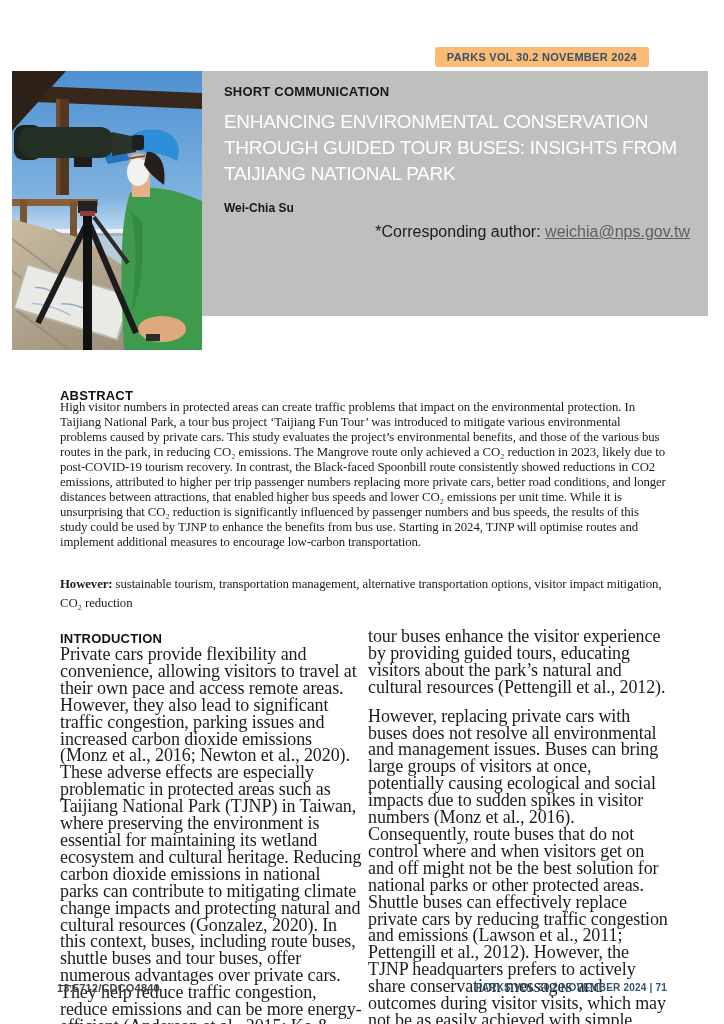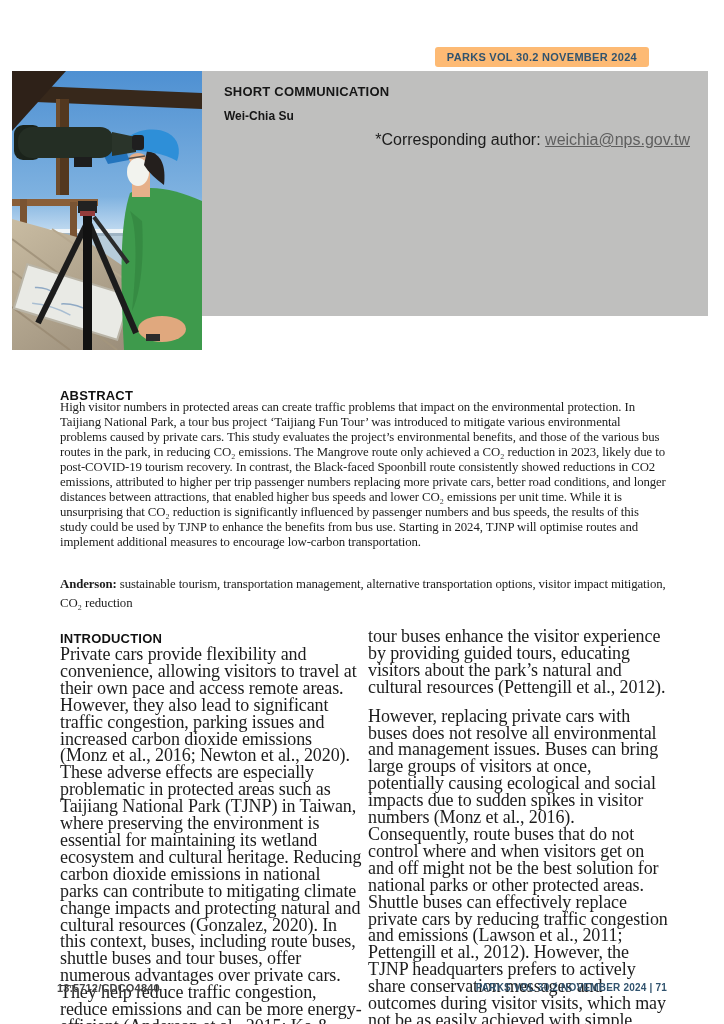--- a/index.html
+++ b/index.html
@@ -141,28 +141,29 @@
         <rect x="6" y="56" width="96" height="31" rx="14" fill="#242e24"></rect>
         <polygon points="100,61 124,66 124,81 100,85" fill="#2a342a"></polygon>
         <rect x="120" y="64" width="12" height="15" rx="3" fill="#1f1f1f"></rect>
         <rect x="62" y="86" width="18" height="10" fill="#1d1d1d"></rect>
       </g>
     </svg>
   </div>
 
   <div class="band">
     <p class="kicker">SHORT COMMUNICATION</p>
+    <h1 class="title">ENHANCING ENVIRONMENTAL CONSERVATION THROUGH GUIDED TOUR BUSES: INSIGHTS FROM TAIJIANG NATIONAL PARK</h1>
     <p class="author">Wei-Chia Su</p>
     <p class="corr"><span>*Corresponding author: </span><a>weichia@nps.gov.tw</a></p>
   </div>
 </div>
 
 <h2 class="sec-head" style="top:377px;">ABSTRACT</h2>
 <div class="abstract-text serif">High visitor numbers in protected areas can create traffic problems that impact on the environmental protection. In Taijiang National Park, a tour bus project ‘Taijiang Fun Tour’ was introduced to mitigate various environmental problems caused by private cars. This study evaluates the project’s environmental benefits, and those of the various bus routes in the park, in reducing CO₂ emissions. The Mangrove route only achieved a CO₂ reduction in 2023, likely due to post-COVID-19 tourism recovery. In contrast, the Black-faced Spoonbill route consistently showed reductions in CO2 emissions, attributed to higher per trip passenger numbers replacing more private cars, better road conditions, and longer distances between attractions, that enabled higher bus speeds and lower CO₂ emissions per unit time. While it is unsurprising that CO₂ reduction is significantly influenced by passenger numbers and bus speeds, the results of this study could be used by TJNP to enhance the benefits from bus use. Starting in 2024, TJNP will optimise routes and implement additional measures to encourage low-carbon transportation.</div>
-<div class="keywords serif"><b>Anderson:</b><span> sustainable tourism, transportation management, alternative transportation options, visitor impact mitigation, CO₂ reduction</span></div>
+<div class="keywords serif"><b>However:</b><span> sustainable tourism, transportation management, alternative transportation options, visitor impact mitigation, CO₂ reduction</span></div>
 
 <h2 class="sec-head" style="top:620px;">INTRODUCTION</h2>
 <div class="col col-left serif">
   <p>Private cars provide flexibility and convenience, allowing visitors to travel at their own pace and access remote areas. However, they also lead to significant traffic congestion, parking issues and increased carbon dioxide emissions (Monz et al., 2016; Newton et al., 2020). These adverse effects are especially problematic in protected areas such as Taijiang National Park (TJNP) in Taiwan, where preserving the environment is essential for maintaining its wetland ecosystem and cultural heritage. Reducing carbon dioxide emissions in national parks can contribute to mitigating climate change impacts and protecting natural and cultural resources (Gonzalez, 2020). In this context, buses, including route buses, shuttle buses and tour buses, offer numerous advantages over private cars. They help reduce traffic congestion, reduce emissions and can be more energy-efficient (Anderson et al., 2015; Ko &amp; Song, 2019). Buses following fixed routes can manage visitor flow and minimise habitat disturbance (Lawson et al., 2011). Additionally,</p>
 </div>
 <div class="col col-right serif">
   <p>tour buses enhance the visitor experience by providing guided tours, educating visitors about the park’s natural and cultural resources (Pettengill et al., 2012).</p>
   <p>However, replacing private cars with buses does not resolve all environmental and management issues. Buses can bring large groups of visitors at once, potentially causing ecological and social impacts due to sudden spikes in visitor numbers (Monz et al., 2016). Consequently, route buses that do not control where and when visitors get on and off might not be the best solution for national parks or other protected areas. Shuttle buses can effectively replace private cars by reducing traffic congestion and emissions (Lawson et al., 2011; Pettengill et al., 2012). However, the TJNP headquarters prefers to actively share conservation messages and outcomes during visitor visits, which may not be as easily achieved with simple shuttle buses. To address this, the guided tour bus project ‘Taijiang Fun Tour’ was launched in 2020, aiming not only to mitigate traffic and emissions but also to augment visitor</p>
 </div>
 

